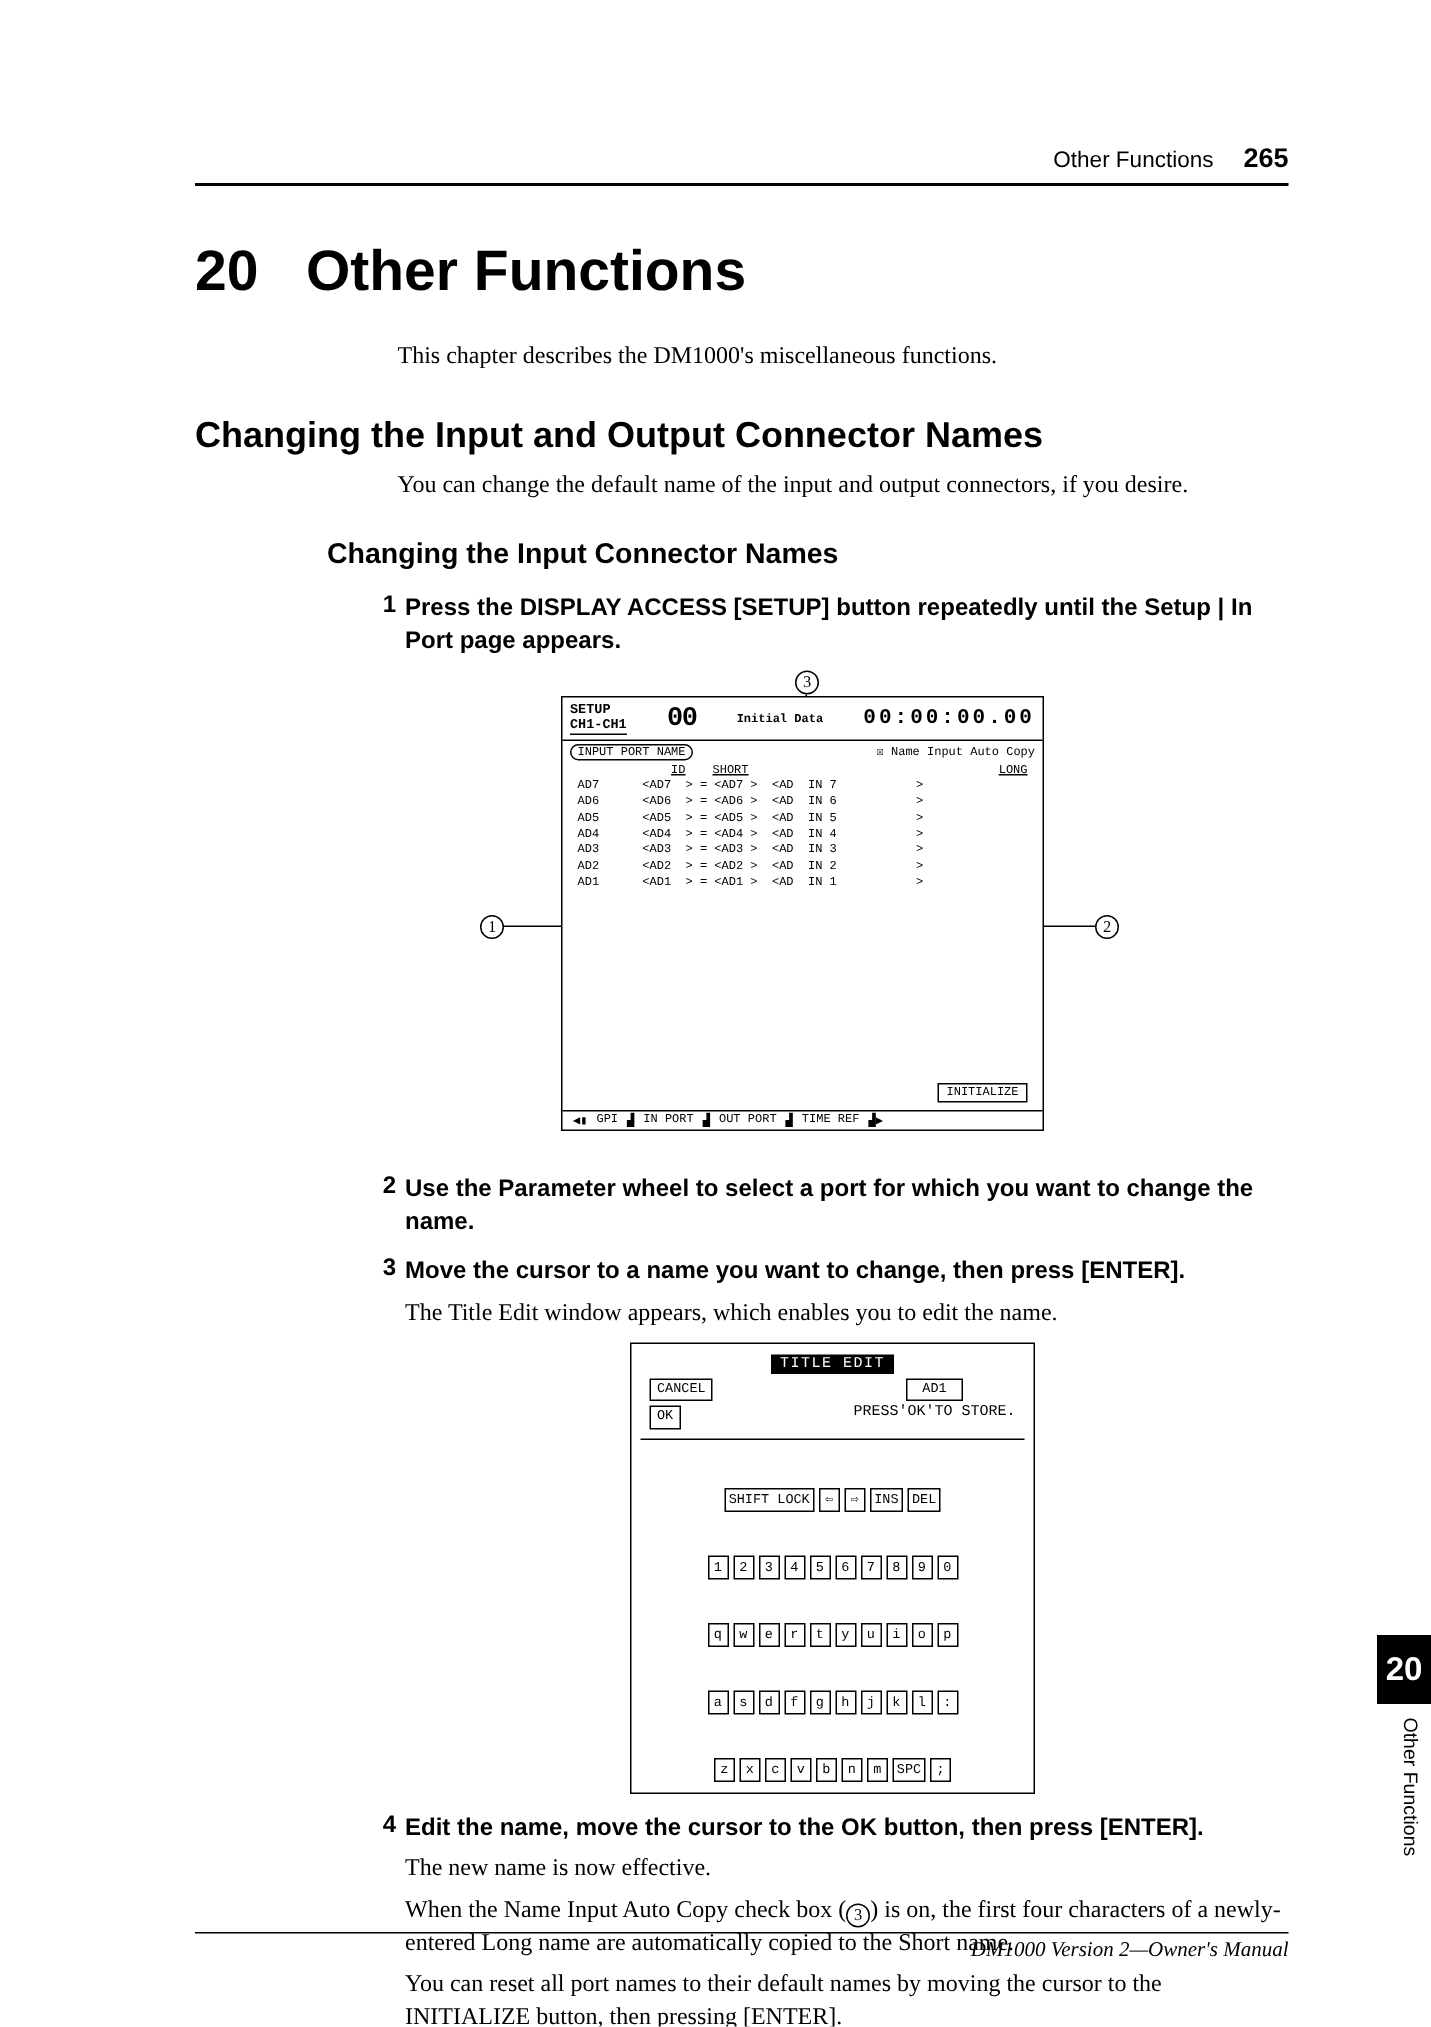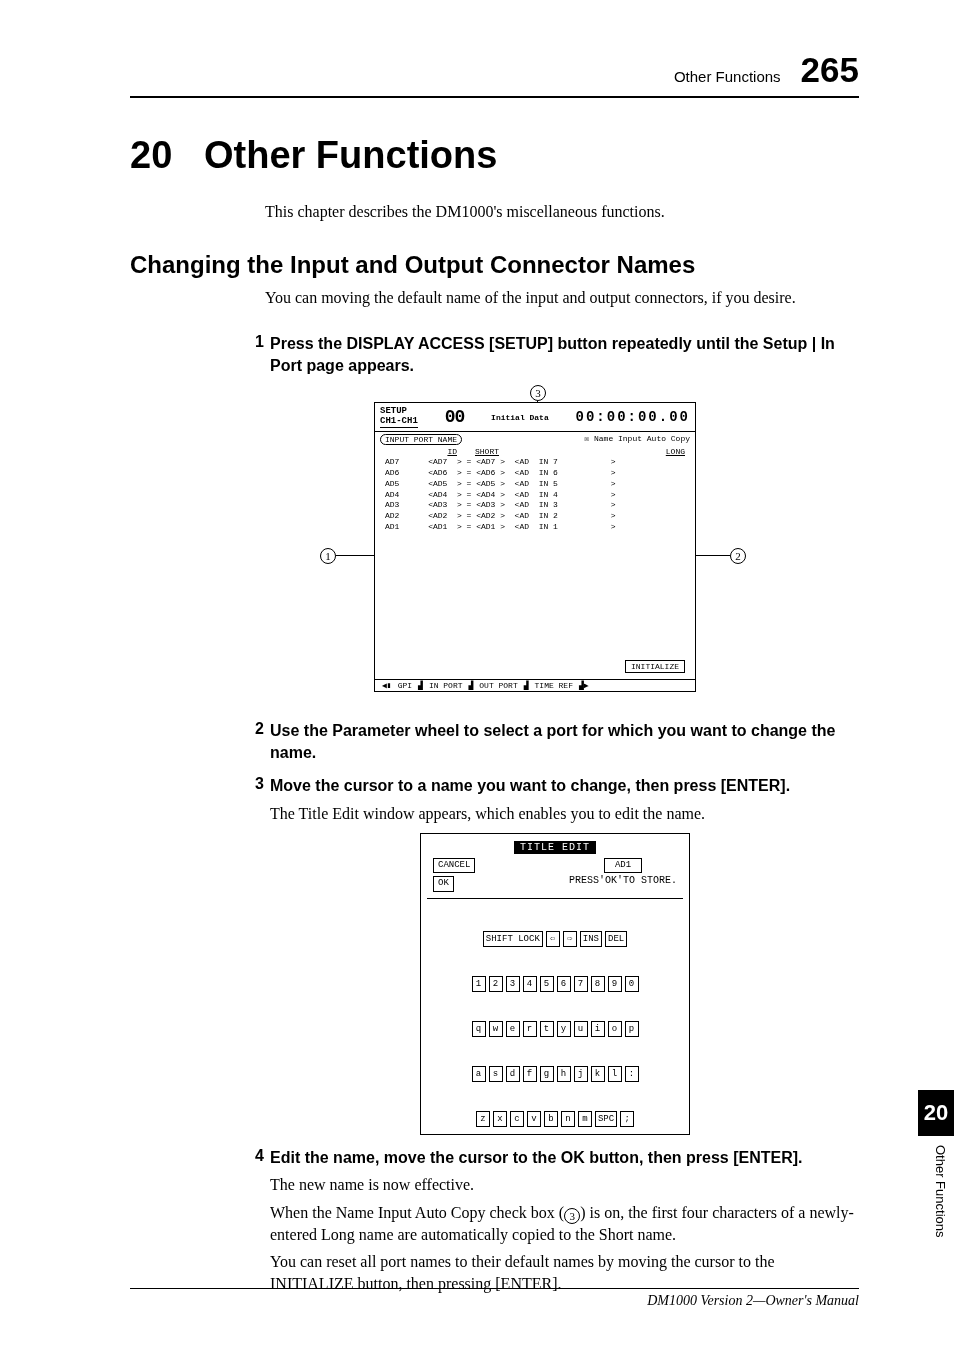--- a/index.html
+++ b/index.html
@@ -20,21 +20,21 @@
   .header-line {
     display: flex;
     justify-content: flex-end;
     align-items: baseline;
     font-family: "Helvetica Neue", Arial, sans-serif;
     border-bottom: 2.5px solid #000;
     padding-bottom: 6px;
     margin-bottom: 36px;
   }
   .header-line .section { font-size: 15px; margin-right: 20px; }
-  .header-line .pagenum { font-size: 35px; font-weight: bold; }
+  .header-line .pagenum { font-size: 18px; font-weight: bold; margin-top: 45px; }
   h1.chapter {
     font-family: "Helvetica Neue", Arial, sans-serif;
     font-size: 38px;
     font-weight: bold;
     margin-bottom: 26px;
   }
   .intro { margin-left: 135px; margin-bottom: 30px; font-size: 16px; }
   h2.section-title {
     font-family: "Helvetica Neue", Arial, sans-serif;
     font-size: 24px;
@@ -188,22 +188,23 @@
 
   <h1 class="chapter">
     <span>20</span>
     &nbsp;
     <span>Other Functions</span>
   </h1>
 
   <p class="intro">This chapter describes the DM1000's miscellaneous functions.</p>
 
   <h2 class="section-title">Changing the Input and Output Connector Names</h2>
-  <p class="section-intro">You can moving the default name of the input and output connectors, if you desire.</p>
-
+  <p class="section-intro">You can change the default name of the input and output connectors, if you desire.</p>
+
+  <h3 class="subsection">Changing the Input Connector Names</h3>
 
   <div class="step">
     <div class="num">1</div>
     <div class="body">
       <div class="bold">Press the DISPLAY ACCESS [SETUP] button repeatedly until the Setup | In Port page appears.</div>
     </div>
   </div>
 
   <div class="figure-wrap">
 

